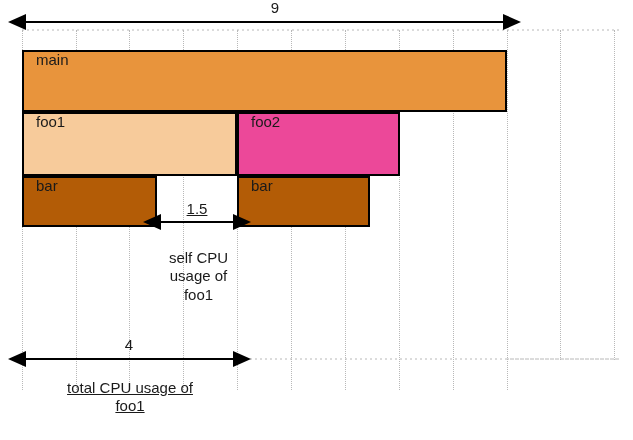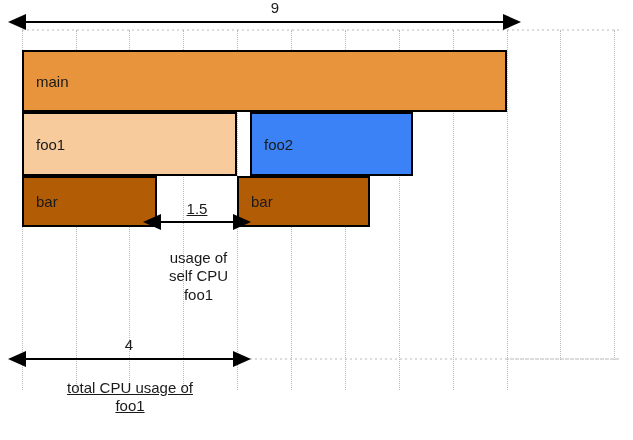--- a/index.html
+++ b/index.html
@@ -27,21 +27,21 @@
   .gridline {
     position: absolute;
     width: 0;
     border-left: 1px dotted #b8b8b8;
   }
   .flamebox {
     position: absolute;
     box-sizing: border-box;
     border: 2px solid #000000;
     display: flex;
-    align-items: center;
+    align-items: flex-start;
   }
   .flamebox .boxlabel {
     font-size: 15px;
     color: #1a1a1a;
     padding-left: 12px;
     line-height: 1;
     white-space: nowrap;
   }
   .annlayer {
     position: absolute;
@@ -96,21 +96,21 @@
   </div>
 
   <div class="flamebox" style="left:22px; top:50px; width:485px; height:62px; background:#E8943C;">
     <span class="boxlabel">main</span>
   </div>
 
   <div class="flamebox" style="left:22px; top:112px; width:215px; height:64px; background:#F7CB9B;">
     <span class="boxlabel">foo1</span>
   </div>
 
-  <div class="flamebox" style="left:250px; top:112px; width:163px; height:64px; background:#3b82f6;">
+  <div class="flamebox" style="left:237px; top:112px; width:163px; height:64px; background:#ec4899;">
     <span class="boxlabel">foo2</span>
   </div>
 
   <div class="flamebox" style="left:22px; top:176px; width:135px; height:51px; background:#B35C06;">
     <span class="boxlabel">bar</span>
   </div>
 
   <div class="flamebox" style="left:237px; top:176px; width:133px; height:51px; background:#B35C06;">
     <span class="boxlabel">bar</span>
   </div>
@@ -140,22 +140,22 @@
     </svg>
   </div>
 
   <div class="measure-value" style="left:245px; top:0px; width:60px;">9</div>
 
   <div class="measure-value" style="left:167px; top:201px; width:60px;text-decoration:underline;">1.5</div>
 
   <div class="measure-value" style="left:99px; top:337px; width:60px;">4</div>
 
   <div class="caption" style="left:132px; top:249px; width:133px;">
+    <div>self CPU</div>
     <div>usage of</div>
-    <div>self CPU</div>
     <div>foo1</div>
   </div>
 
   <div class="caption" style="left:35px; top:379px; width:190px;text-decoration:underline;">
     <div>total CPU usage of</div>
     <div>foo1</div>
   </div>
 
 </div>
 

